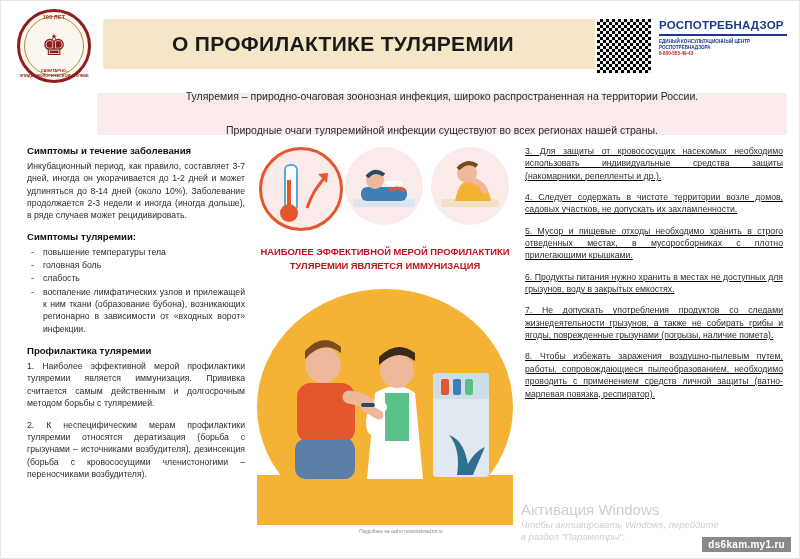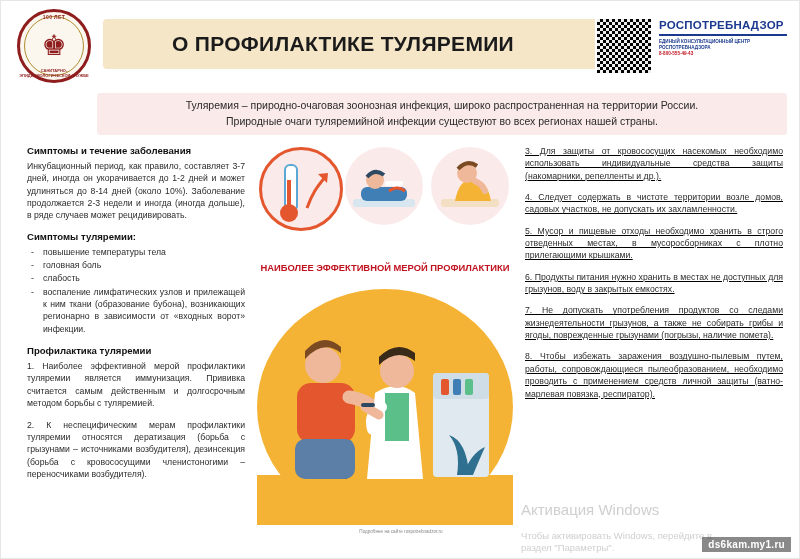--- a/index.html
+++ b/index.html
@@ -143,21 +143,21 @@
     background: #fbeaea;
     border-radius: 3px;
     display: flex;
     flex-direction: column;
     align-items: center;
     justify-content: center;
     padding: 0 10px;
     box-sizing: border-box;
   }
   .lead p {
-    margin: 0;
+    margin: 9px;
     font-size: 10.5px;
     color: #2a2a2a;
     line-height: 1.5;
     text-align: right;
   }
 
   
   .col-left {
     position: absolute;
     left: 26px; top: 144px;
@@ -252,21 +252,21 @@
   }
   .arrow-up {
     position: absolute;
     left: 42px; top: 18px;
     width: 26px; height: 44px;
   }
   .arrow-up svg { display: block; }
 
   .slogan {
     position: absolute;
-    left: 6px; top: 120px;
+    left: 6px; top: 104px;
     width: 252px;
     text-align: center;
     font-size: 9.4px;
     font-weight: bold;
     color: #c1121f;
     line-height: 1.45;
   }
 
   .illo-main {
     position: absolute;
@@ -298,21 +298,21 @@
     margin-left: 22px;
   }
   .activate {
     position: absolute;
     left: 520px; top: 500px;
     width: 200px;
     color: #cfcfcf;
     pointer-events: none;
   }
   .activate .a1 { font-size: 15px; }
-  .activate .a2 { font-size: 9.5px; line-height: 1.3; margin-top: 12px; }
+  .activate .a2 { font-size: 9.5px; line-height: 1.3; margin-top: 1px; font-style: italic; }
 </style>
 </head>
 <body>
 
 <div class="poster">
 
   <div class="header">
 
     <div class="emblem">
       <div class="ring"></div>
@@ -392,20 +392,21 @@
           <path d="M24 54 q4 -22 18 -22 q14 0 18 22 z" fill="#f5b335"></path>
           <circle cx="36" cy="26" r="10" fill="#f0b89a"></circle>
           <path d="M27 22 q9 -10 19 -3" stroke="#7a4a22" stroke-width="4" fill="none"></path>
           <path d="M44 34 q7 3 10 10" stroke="#f0b89a" stroke-width="6" fill="none" stroke-linecap="round"></path>
         </svg>
       </div>
     </div>
 
     <div class="slogan">
       <div>НАИБОЛЕЕ ЭФФЕКТИВНОЙ МЕРОЙ ПРОФИЛАКТИКИ</div>
+      <div>ТУЛЯРЕМИИ ЯВЛЯЕТСЯ ИММУНИЗАЦИЯ</div>
     </div>
 
     <div class="illo-main">
       <svg width="256" height="236" viewBox="0 0 256 236">
 
         <rect x="0" y="186" width="256" height="50" fill="#f5b335"></rect>
 
         <rect x="176" y="84" width="56" height="104" rx="4" fill="#dfe9ef"></rect>
         <rect x="176" y="84" width="56" height="26" rx="4" fill="#cfdde6"></rect>
         <rect x="184" y="90" width="8" height="16" rx="2" fill="#e4572e"></rect>

